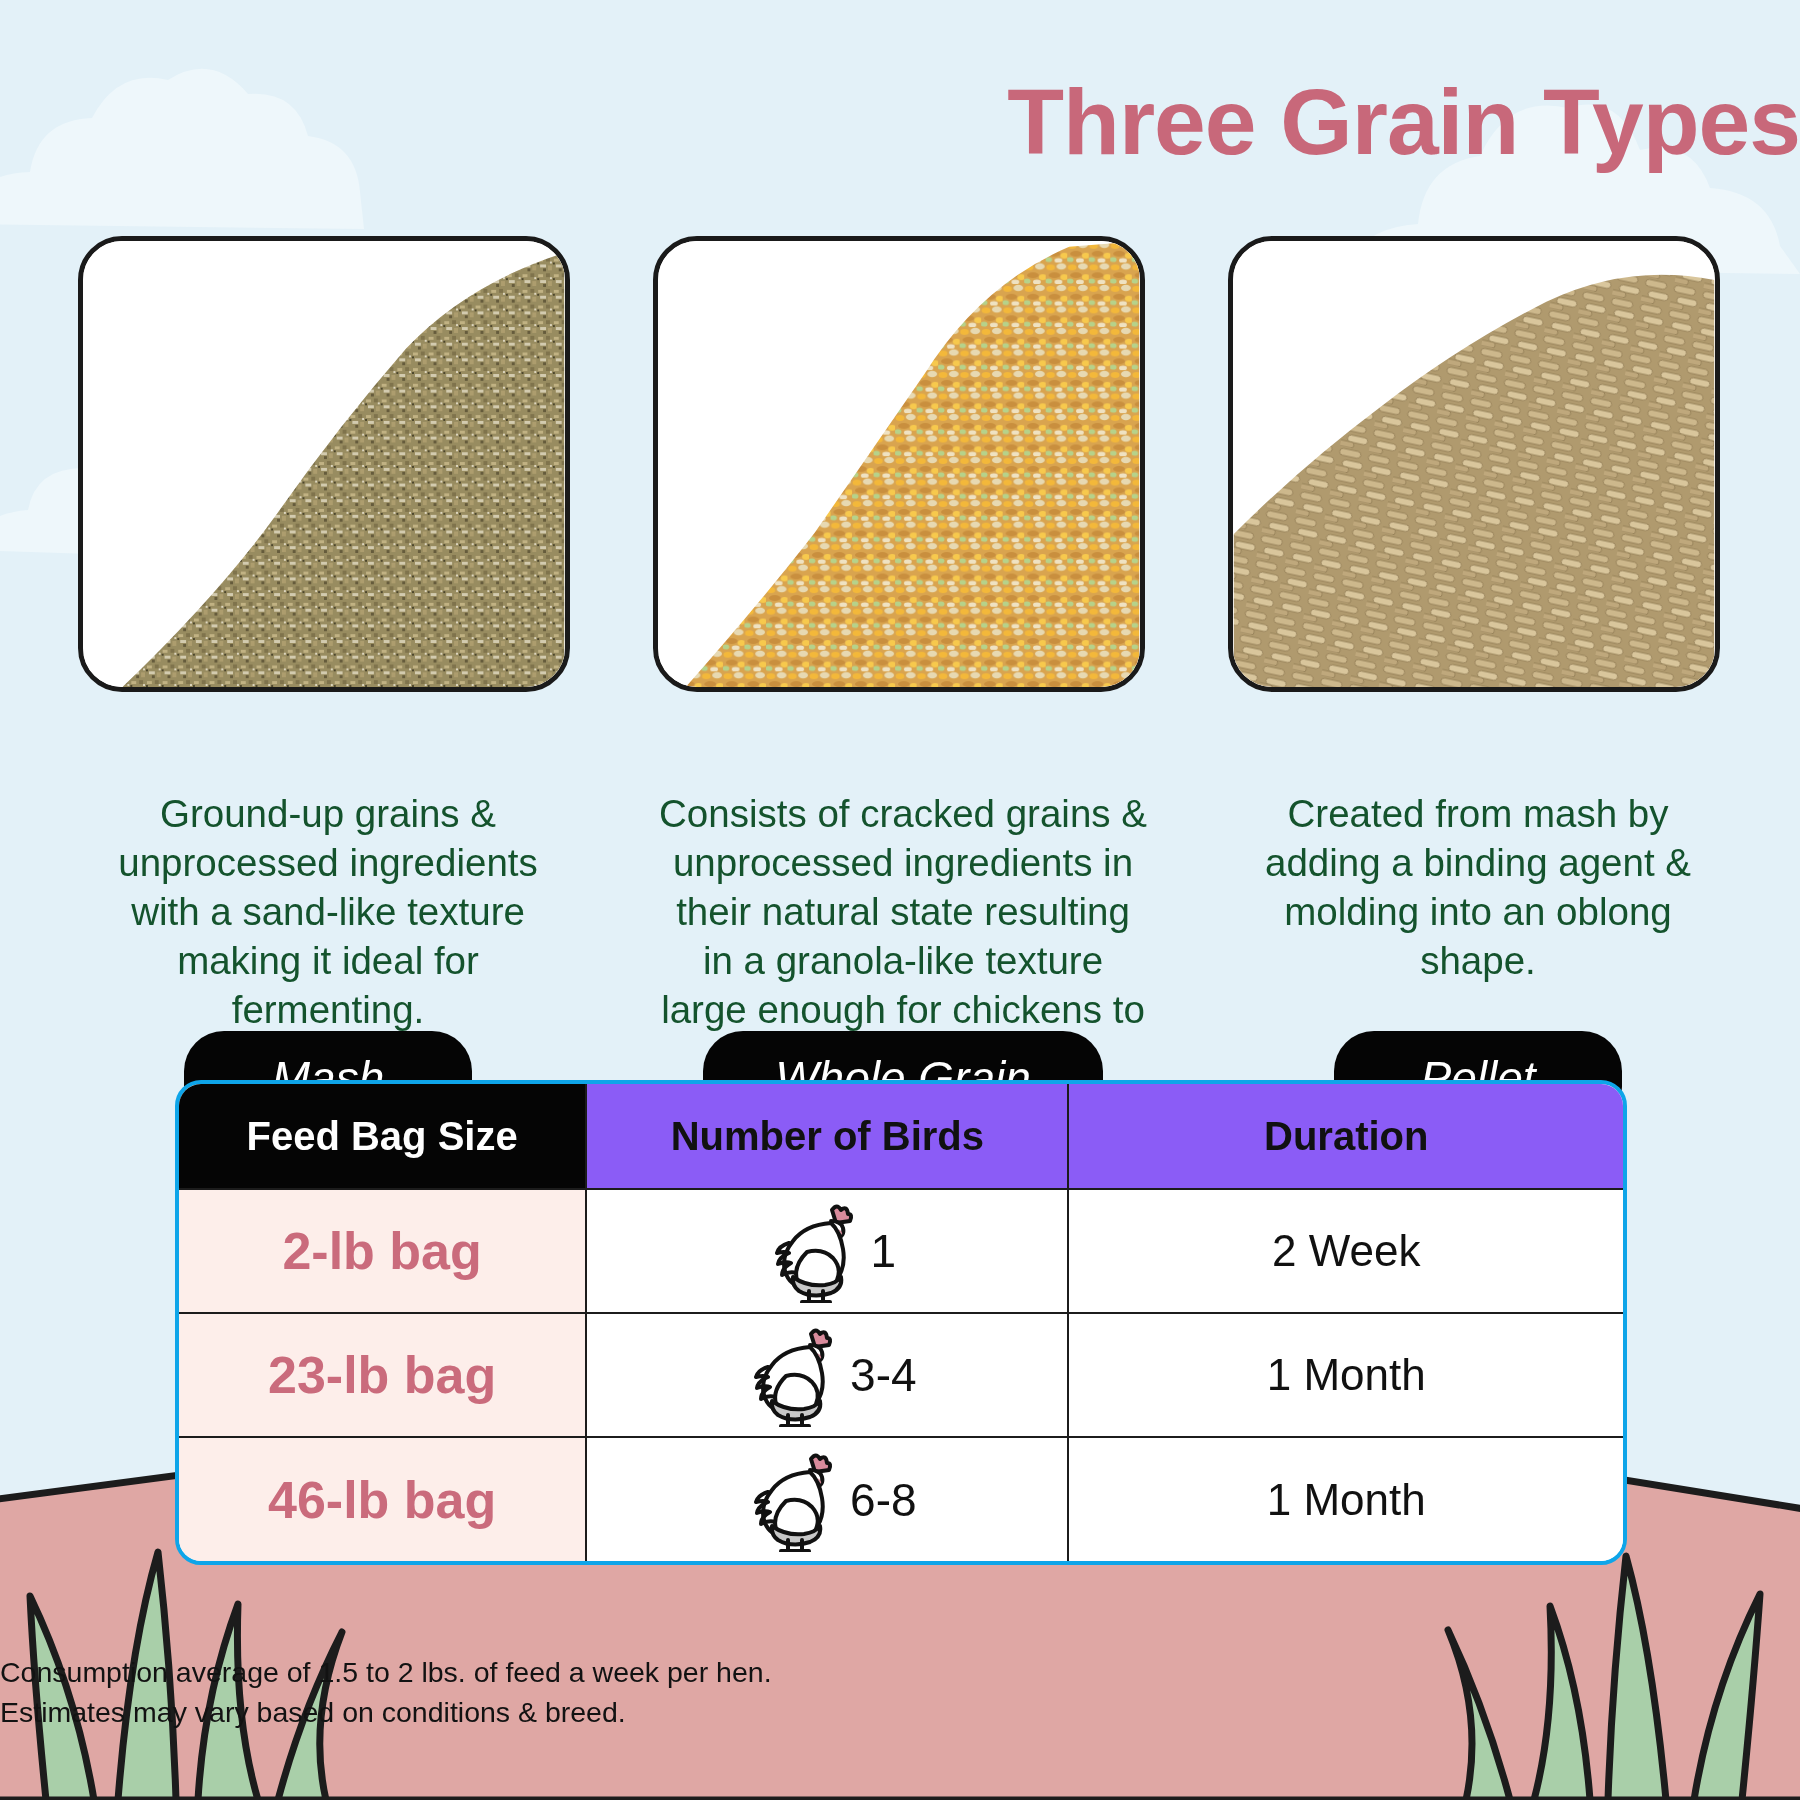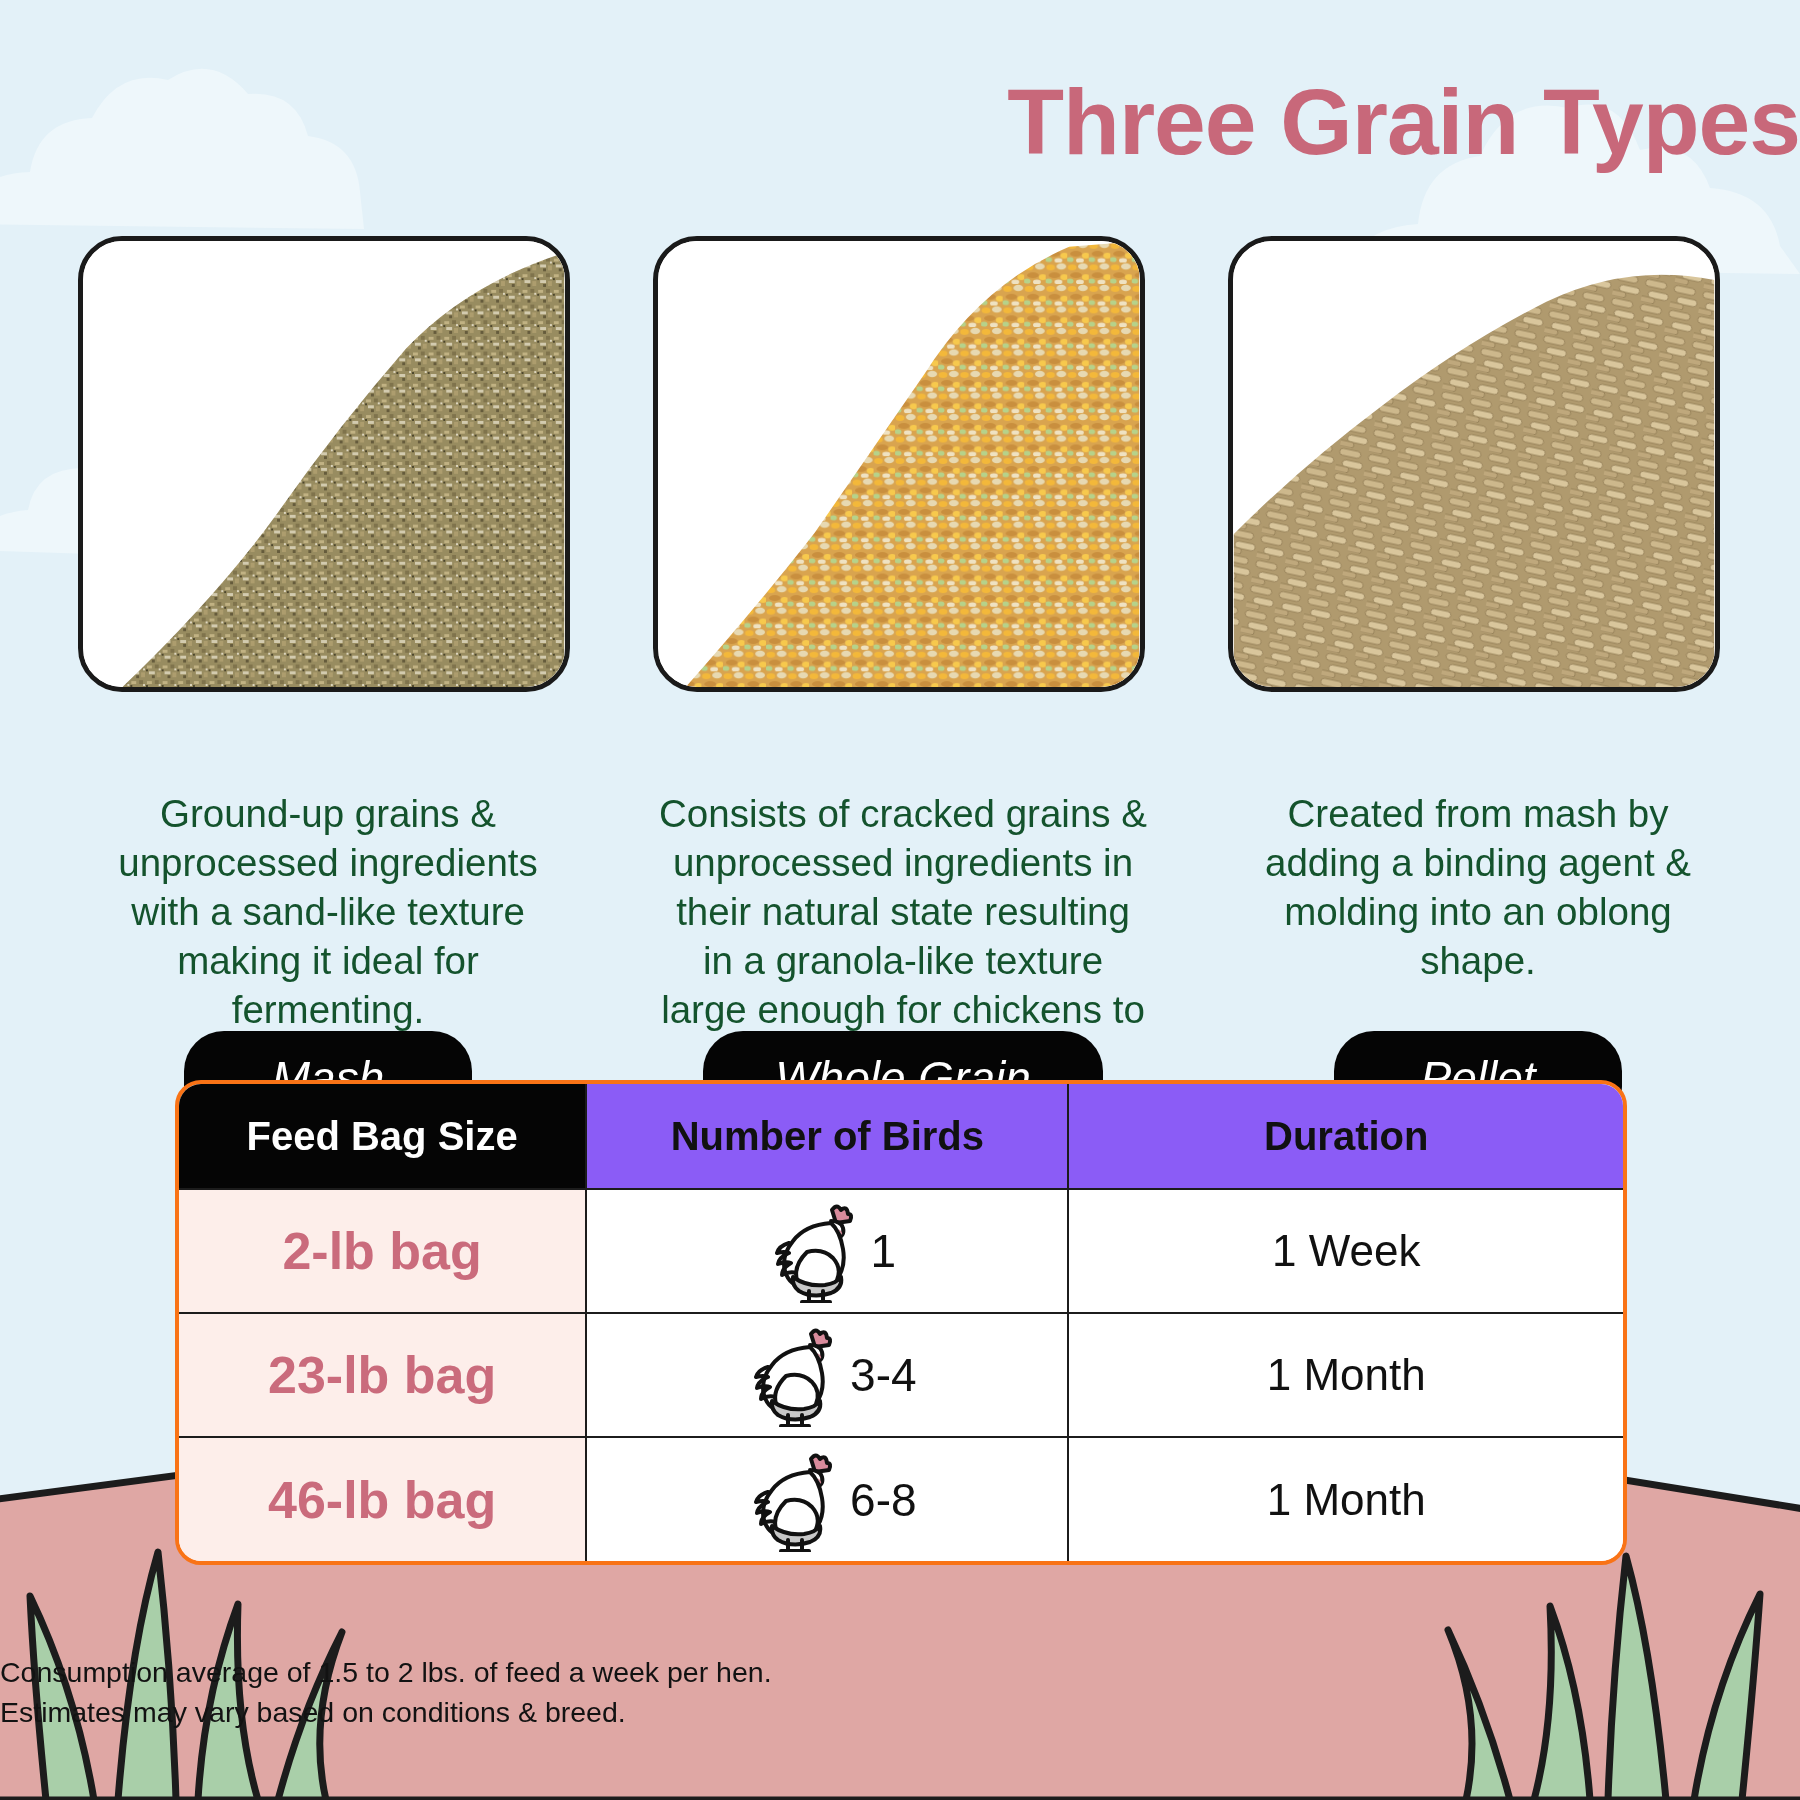--- a/index.html
+++ b/index.html
@@ -88,21 +88,21 @@
     line-height: 1.27;
     color: #14532d;
     padding: 0 6px;
   }
 
   
   .table-wrap {
     position: absolute;
     top: 1080px; left: 175px;
     width: 1452px;
-    border: 4px solid #f97316;
+    border: 4px solid #0ea5e9;
     border-radius: 26px;
     overflow: hidden;
     background: #ffffff;
     z-index: 5;
   }
   table { width: 100%; border-collapse: collapse; table-layout: fixed; }
   th, td { border: 2px solid #1c1c1c; }
   th:first-child, td:first-child { border-left: none; }
   th:last-child, td:last-child { border-right: none; }
   thead th { border-top: none; }
@@ -315,21 +315,21 @@
                   <path d="M30 44 q-10 3 -12 10 q8 -2 12 0 q-10 4 -11 11 q8 -3 13 -1 q-9 5 -9 12 q8 -4 14 -2" fill="none"></path>
                   <path d="M48 53 q16 -4 26 6 q9 10 4 22 q-5 11 -20 12 q-16 0 -20 -12 q-4 -14 10 -28 Z" fill="#ffffff"></path>
                   <path d="M34 78 q14 10 32 8 q12 -2 16 -8 q2 11 -10 16 q-18 6 -32 -2 q-7 -5 -6 -14 Z" fill="#c8c8c8"></path>
                   <path d="M50 92 l0 11 M64 92 l0 11" fill="none"></path>
                   <path d="M43 103 l14 0 M57 103 l14 0" fill="none"></path>
                 </g>
               </svg>
               <span class="birds-count">1</span>
             </span>
           </td>
-          <td class="dur-cell">1 Week</td>
+          <td class="dur-cell">2 Week</td>
         </tr>
         <tr>
           <td class="size-cell">23-lb bag</td>
           <td class="birds-cell">
             <span class="birds-inner">
               <svg class="chicken-icon" viewBox="0 0 96 104" xmlns="http://www.w3.org/2000/svg">
                 <g stroke="#111" stroke-width="4" stroke-linejoin="round" stroke-linecap="round" fill="#ffffff">
                   <path d="M73 11 q5-7 9 0 q6-5 7 4 q5 0 2 7 l-14 2 Z" fill="#d98b9c"></path>
                   <path d="M72 22 q10 0 12 7 q2 8-7 11" fill="#ffffff"></path>
                   <path d="M79 30 q5 2 4 6" fill="#d98b9c" stroke="none"></path>

